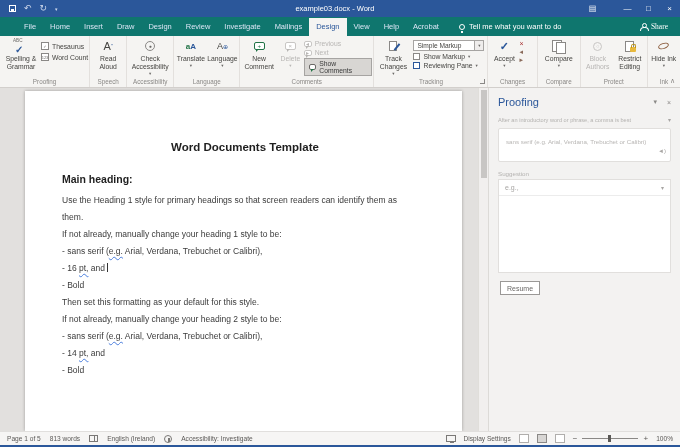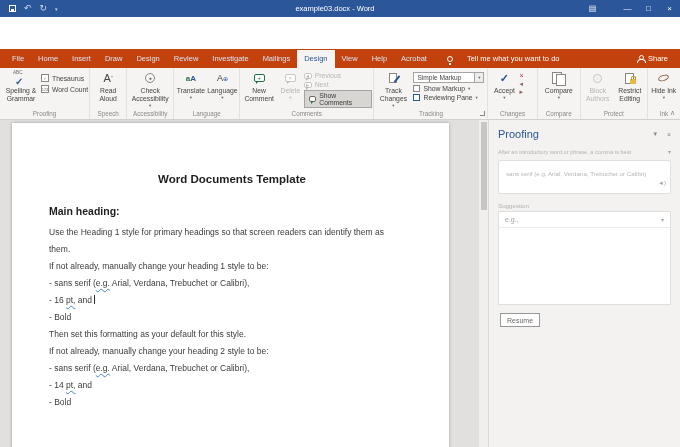--- a/index.html
+++ b/index.html
@@ -12,27 +12,27 @@
   .i-save { width:7px; height:7px; border:1px solid #fff; position:relative; display:inline-block; }
   .i-save::after { content:""; position:absolute; left:1px; bottom:0; width:3px; height:2px; background:#fff; }
   .i-undo,.i-redo { font-size:9px; line-height:1; color:#cfd9ec; }
   .i-qmore { font-size:5px; color:#cfd9ec; }
   .win-title { position:absolute; left:0; right:10px; text-align:center; font-size:7.5px; color:#fff; }
   .wincontrols { margin-left:auto; display:flex; z-index:1; }
   .wc { width:21px; height:17px; display:flex; align-items:center; justify-content:center; font-size:8px; color:#fff; }
   .wc-ribbon { font-size:8px; margin-right:14px; }
 
   
-  .tabrow { height:19px; background:#c2410c; display:flex; align-items:flex-end; color:#dbe5f5; font-size:7.5px; padding-left:5px;margin-top:32px; }
+  .tabrow { height:19px; background:#0f766e; display:flex; align-items:flex-end; color:#dbe5f5; font-size:7.5px; padding-left:17px; }
   .tab { padding:4px 7px 5px; }
   .tab.active { background:#f5f4f2; color:#2b579a; }
-  .tellme { display:flex; align-items:center; gap:14px; margin-left:13px; padding-bottom:5px; color:#fff; }
+  .tellme { display:flex; align-items:center; gap:4px; margin-left:13px; padding-bottom:5px; color:#fff; }
   .bulb { width:6px; height:6px; border:1px solid #fff; border-radius:50%; position:relative; display:inline-block; }
   .bulb::after { content:""; position:absolute; left:1px; top:6px; width:2px; height:2px; background:#fff; }
-  .share { margin-left:auto; display:flex; align-items:center; gap:4px; padding:0 12px 5px 0; color:#fff; }
+  .share { margin-left:auto; display:flex; align-items:center; gap:4px; padding:0 12px 5px 0; color:#fff;font-family:Liberation Serif, serif; }
   .person { width:7px; height:8px; position:relative; display:inline-block; }
   .person::before { content:""; position:absolute; left:2px; top:0; width:3px; height:3px; border:1px solid #fff; border-radius:50%; }
   .person::after { content:""; position:absolute; left:0; bottom:0; width:7px; height:3px; border:1px solid #fff; border-bottom:none; border-radius:4px 4px 0 0; }
 
   
   .ribbon { height:52px; background:#f5f4f2; border-bottom:1px solid #d2cfcc; display:flex; position:relative; }
   .group { display:flex; flex-direction:column; border-right:1px solid #e3e0dd; padding:2px 1px 0; position:relative; }
   .gbody { flex:1; display:flex; align-items:flex-start; }
   .glabel { font-size:6.3px; color:#8a8886; text-align:center; padding:0 0 2px; }
   .bigbtn { display:flex; flex-direction:column; align-items:center; padding-top:1px; }
@@ -71,21 +71,21 @@
   .cmp::before,.cmp::after { content:""; position:absolute; width:8px; height:10px; border:1px solid #8a8886; background:#fff; }
   .cmp::before { left:0; top:0; } .cmp::after { left:4px; top:2px; }
   .lockpage { width:9px; height:11px; border:1px solid #8a8886; background:#fff; position:relative; }
   .lock { position:absolute; right:-3px; bottom:-1px; width:6px; height:5px; background:#e8b93d; border-radius:1px; }
   .lock::before { content:""; position:absolute; top:-3px; left:1px; width:3px; height:3px; border:1px solid #b8941f; border-bottom:none; border-radius:2px 2px 0 0; }
   .inkoval { width:11px; height:6px; border:1px solid #8a5a3a; border-radius:50%; transform:rotate(-18deg); }
   .collapse { position:absolute; right:5px; bottom:2px; font-size:7px; color:#8a8886; }
 
   
   .main { display:flex; height:343px; }
-  .canvas { flex:1; background:#e2e0de; padding:3px 0 0 12px; overflow:hidden; }
+  .canvas { flex:1; background:#e2e0de; padding:3px 0 0 25px; overflow:hidden; }
   .page { width:437px; height:100%; background:#fff; box-shadow:0 0 3px rgba(0,0,0,.3); padding:50px 34px 0 37px; font-size:8.5px; color:#3b3b3b; }
   .doc-title { text-align:center; font-weight:bold; font-size:11.5px; color:#1f1f1f; margin-bottom:18px; }
   .doc-h { font-weight:bold; font-size:10.5px; color:#1f1f1f; margin:14px 0 4px; line-height:17px; }
   .doc-line { line-height:17px; }
   .caret { display:inline-block; width:1px; height:9px; background:#333; vertical-align:-1px; margin-left:2px; }
   .squig { text-decoration: underline wavy #4a7edd 1px; text-underline-offset:2px; }
 
   .vscroll { width:10px; background:#f1efee; border-left:1px solid #e0deda; position:relative; }
   .vthumb { position:absolute; top:2px; left:2px; width:6px; height:88px; background:#c8c6c4; }
 

